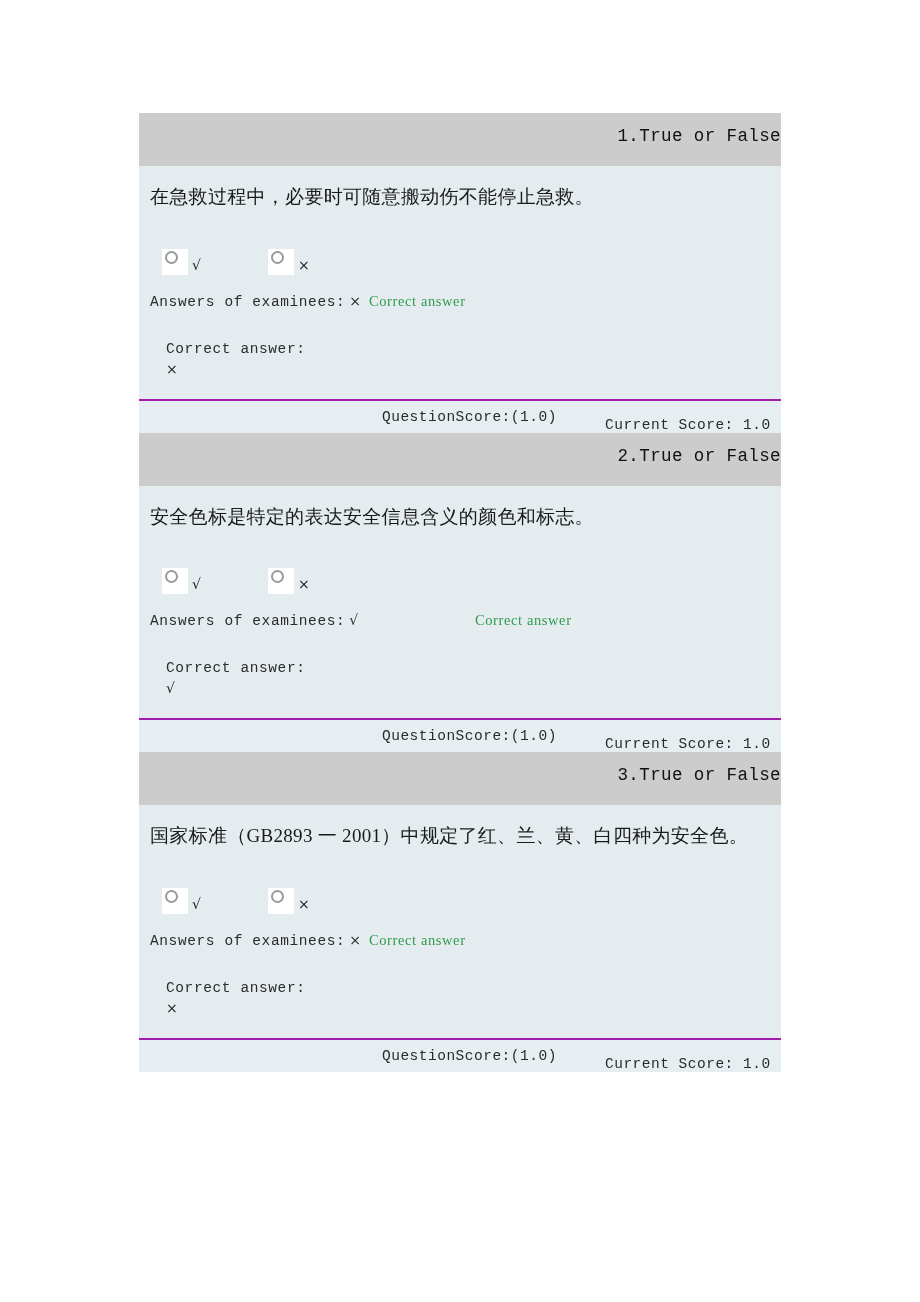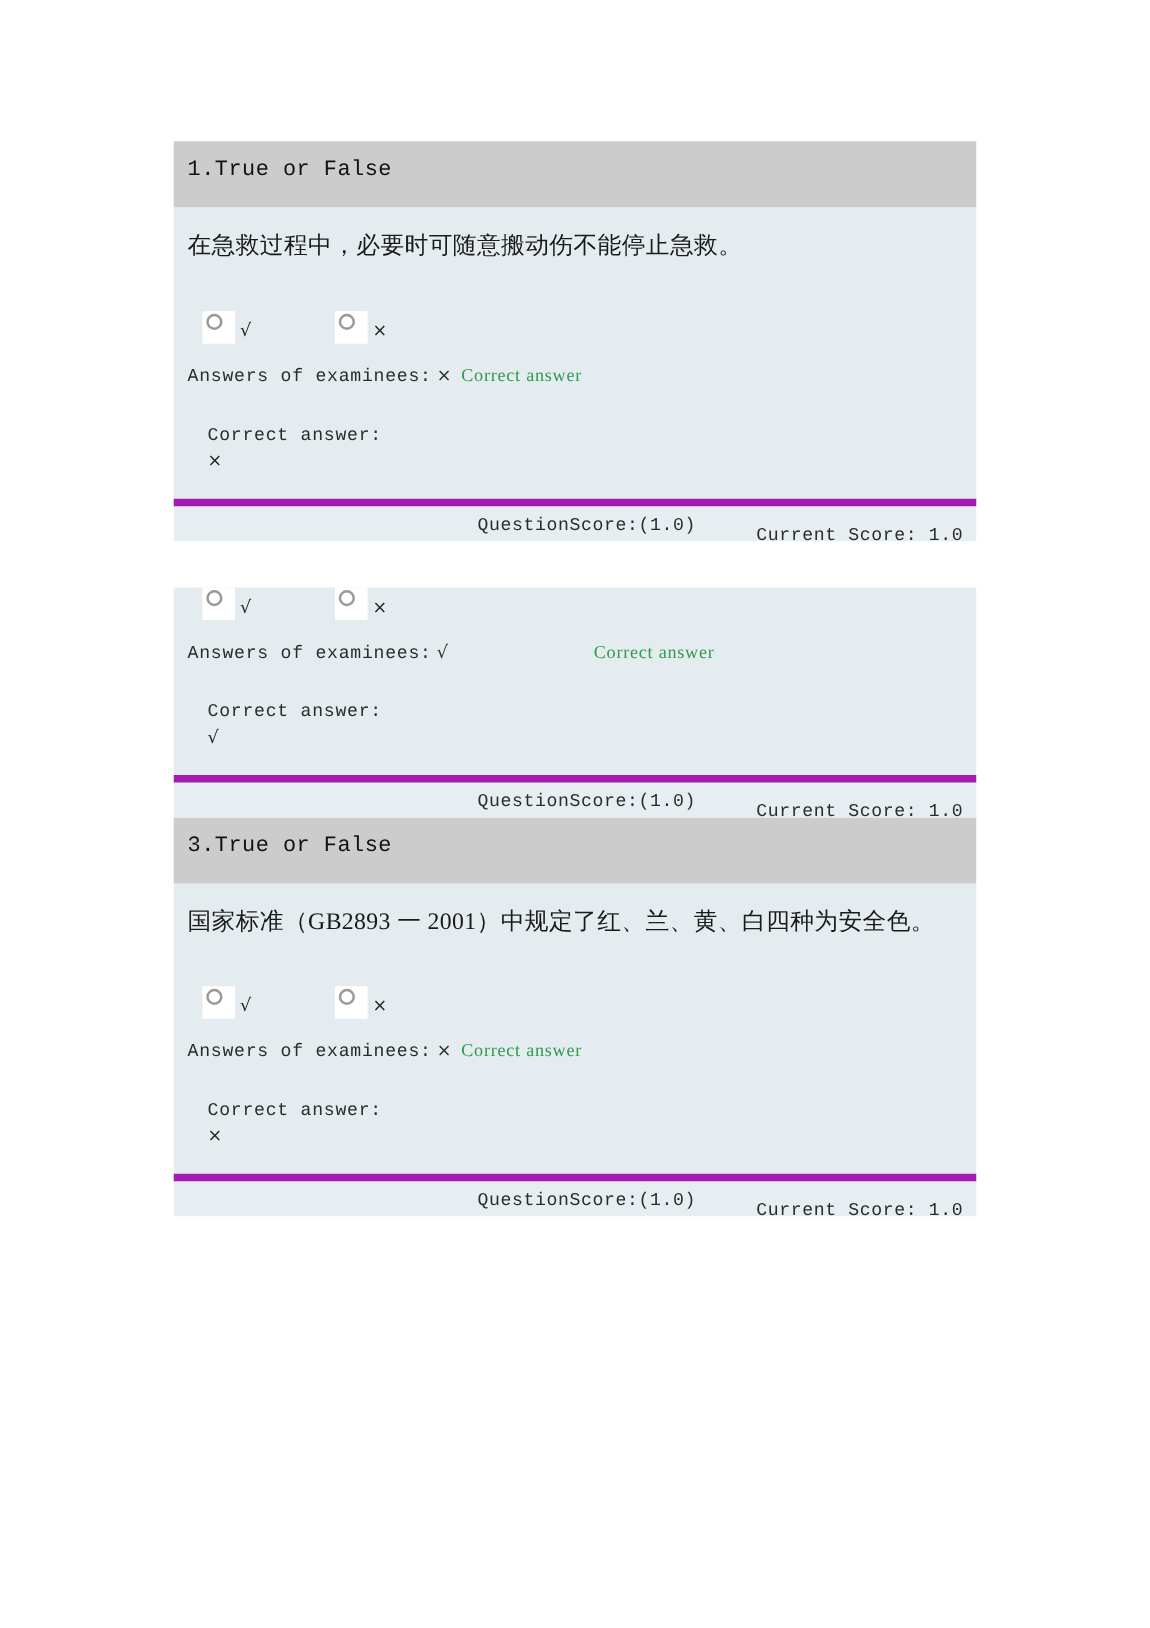--- a/index.html
+++ b/index.html
@@ -30,20 +30,21 @@
   .q-header {
     background: #cccccc;
     height: 53px;
     box-sizing: border-box;
     padding: 13px 0 0 11px;
     font-family: "Liberation Mono", "DejaVu Sans Mono", monospace;
     font-size: 17.5px;
     letter-spacing: 0.4px;
     color: #111111;
     white-space: nowrap;
+    text-align: right;
   }
   .q-header .q-num {
     display: inline;
   }
   .q-header .q-type {
     display: inline;
   }
 
   .q-body {
     background: #e4ecef;
@@ -144,21 +145,21 @@
     color: #222222;
   }
 
   .q-body-pad {
     height: 22px;
   }
 
   
   .score-row {
     background: #e7eef1;
-    border-top: 6px solid #a21caf;
+    border-top: 2px solid #a21caf;
     height: 34px;
     box-sizing: border-box;
     position: relative;
     font-family: "Liberation Mono", "DejaVu Sans Mono", monospace;
     font-size: 14.5px;
     color: #2b2b2b;
     letter-spacing: 0.5px;
     white-space: nowrap;
     padding-left: 18px;
   }
@@ -208,21 +209,25 @@
 
       <div class="q-body-pad"></div>
     </div>
     <div class="score-row">
       <span class="question-score">QuestionScore:(1.0)</span>
       <span class="current-score">Current Score: 1.0</span>
     </div>
   </div>
 
   <div class="question">
+    <div class="q-header">
+      <span class="q-num">2.</span><span class="q-type">True or False</span>
+    </div>
     <div class="q-body">
+      <div class="q-text">安全色标是特定的表达安全信息含义的颜色和标志。</div>
 
       <div class="options">
         <div class="option opt-true">
           <span class="radio-box"></span>
           <span class="opt-label">√</span>
         </div>
         <div class="option opt-false">
           <span class="radio-box"></span>
           <span class="opt-label">×</span>
         </div>

